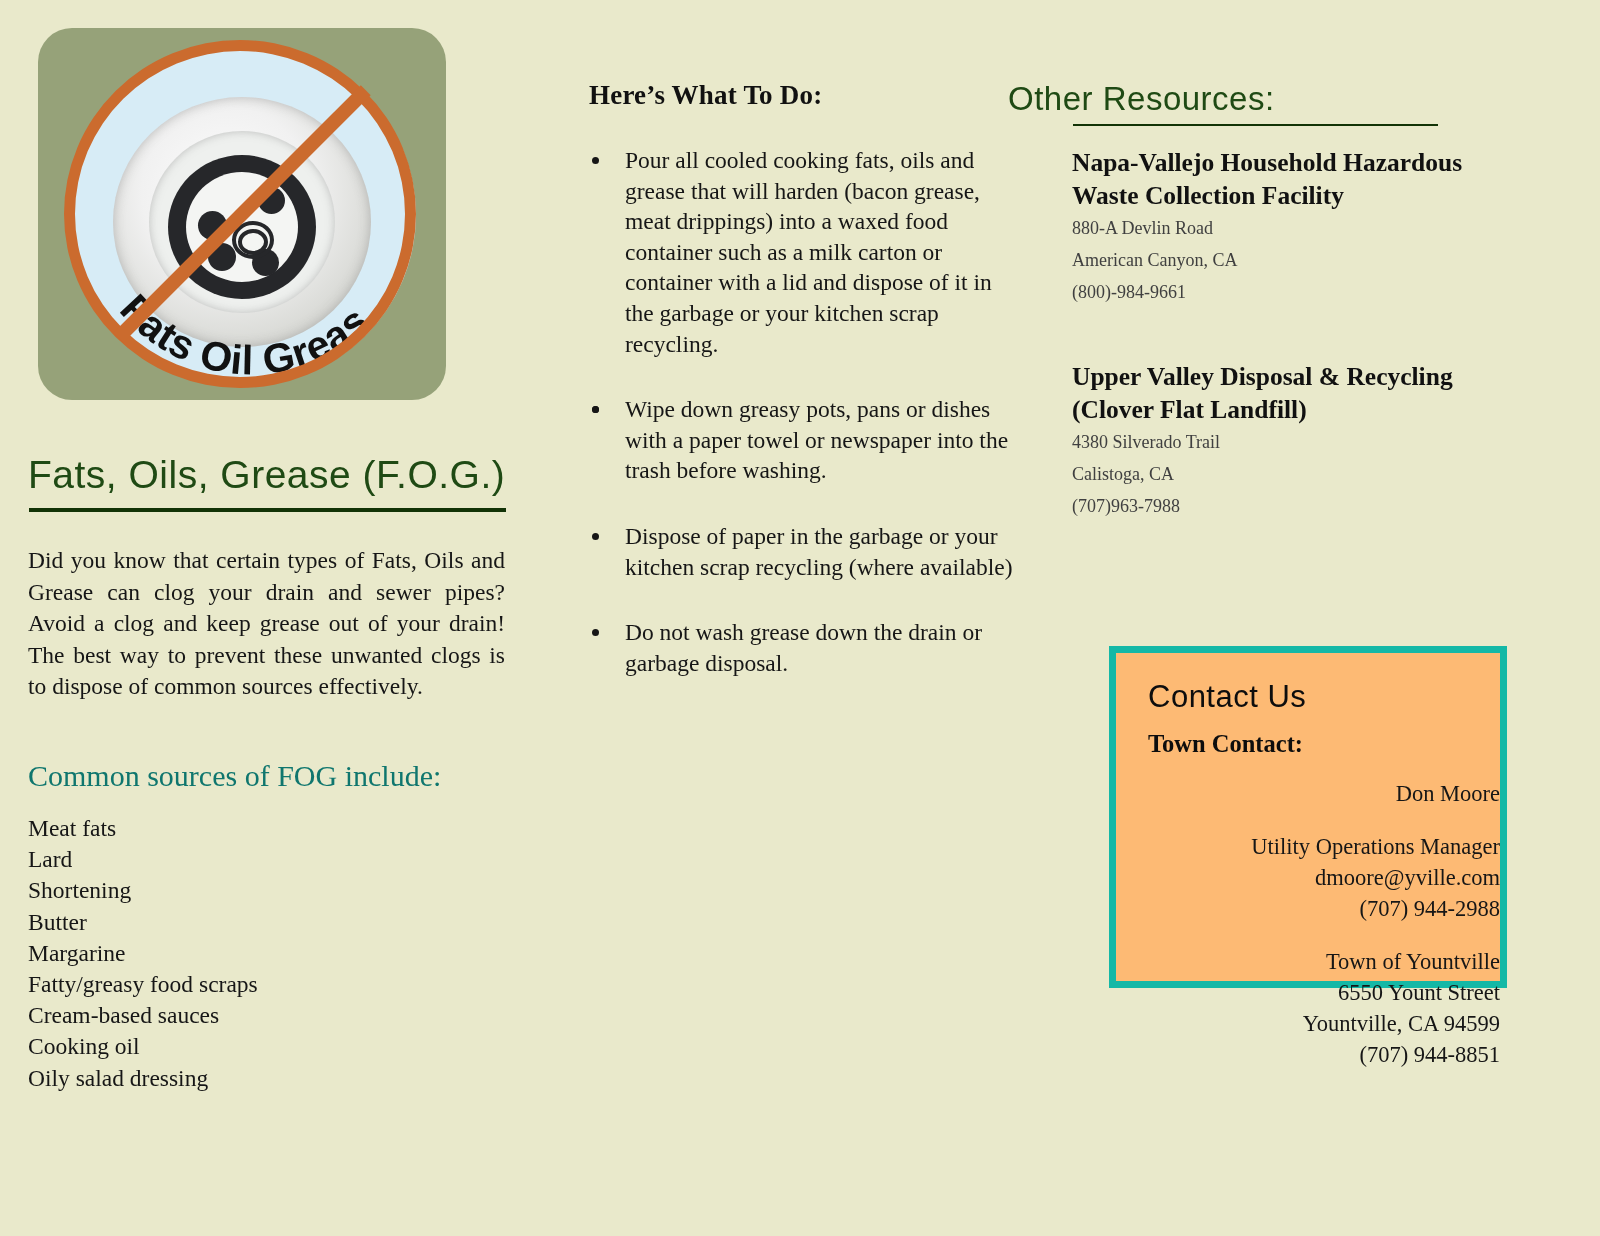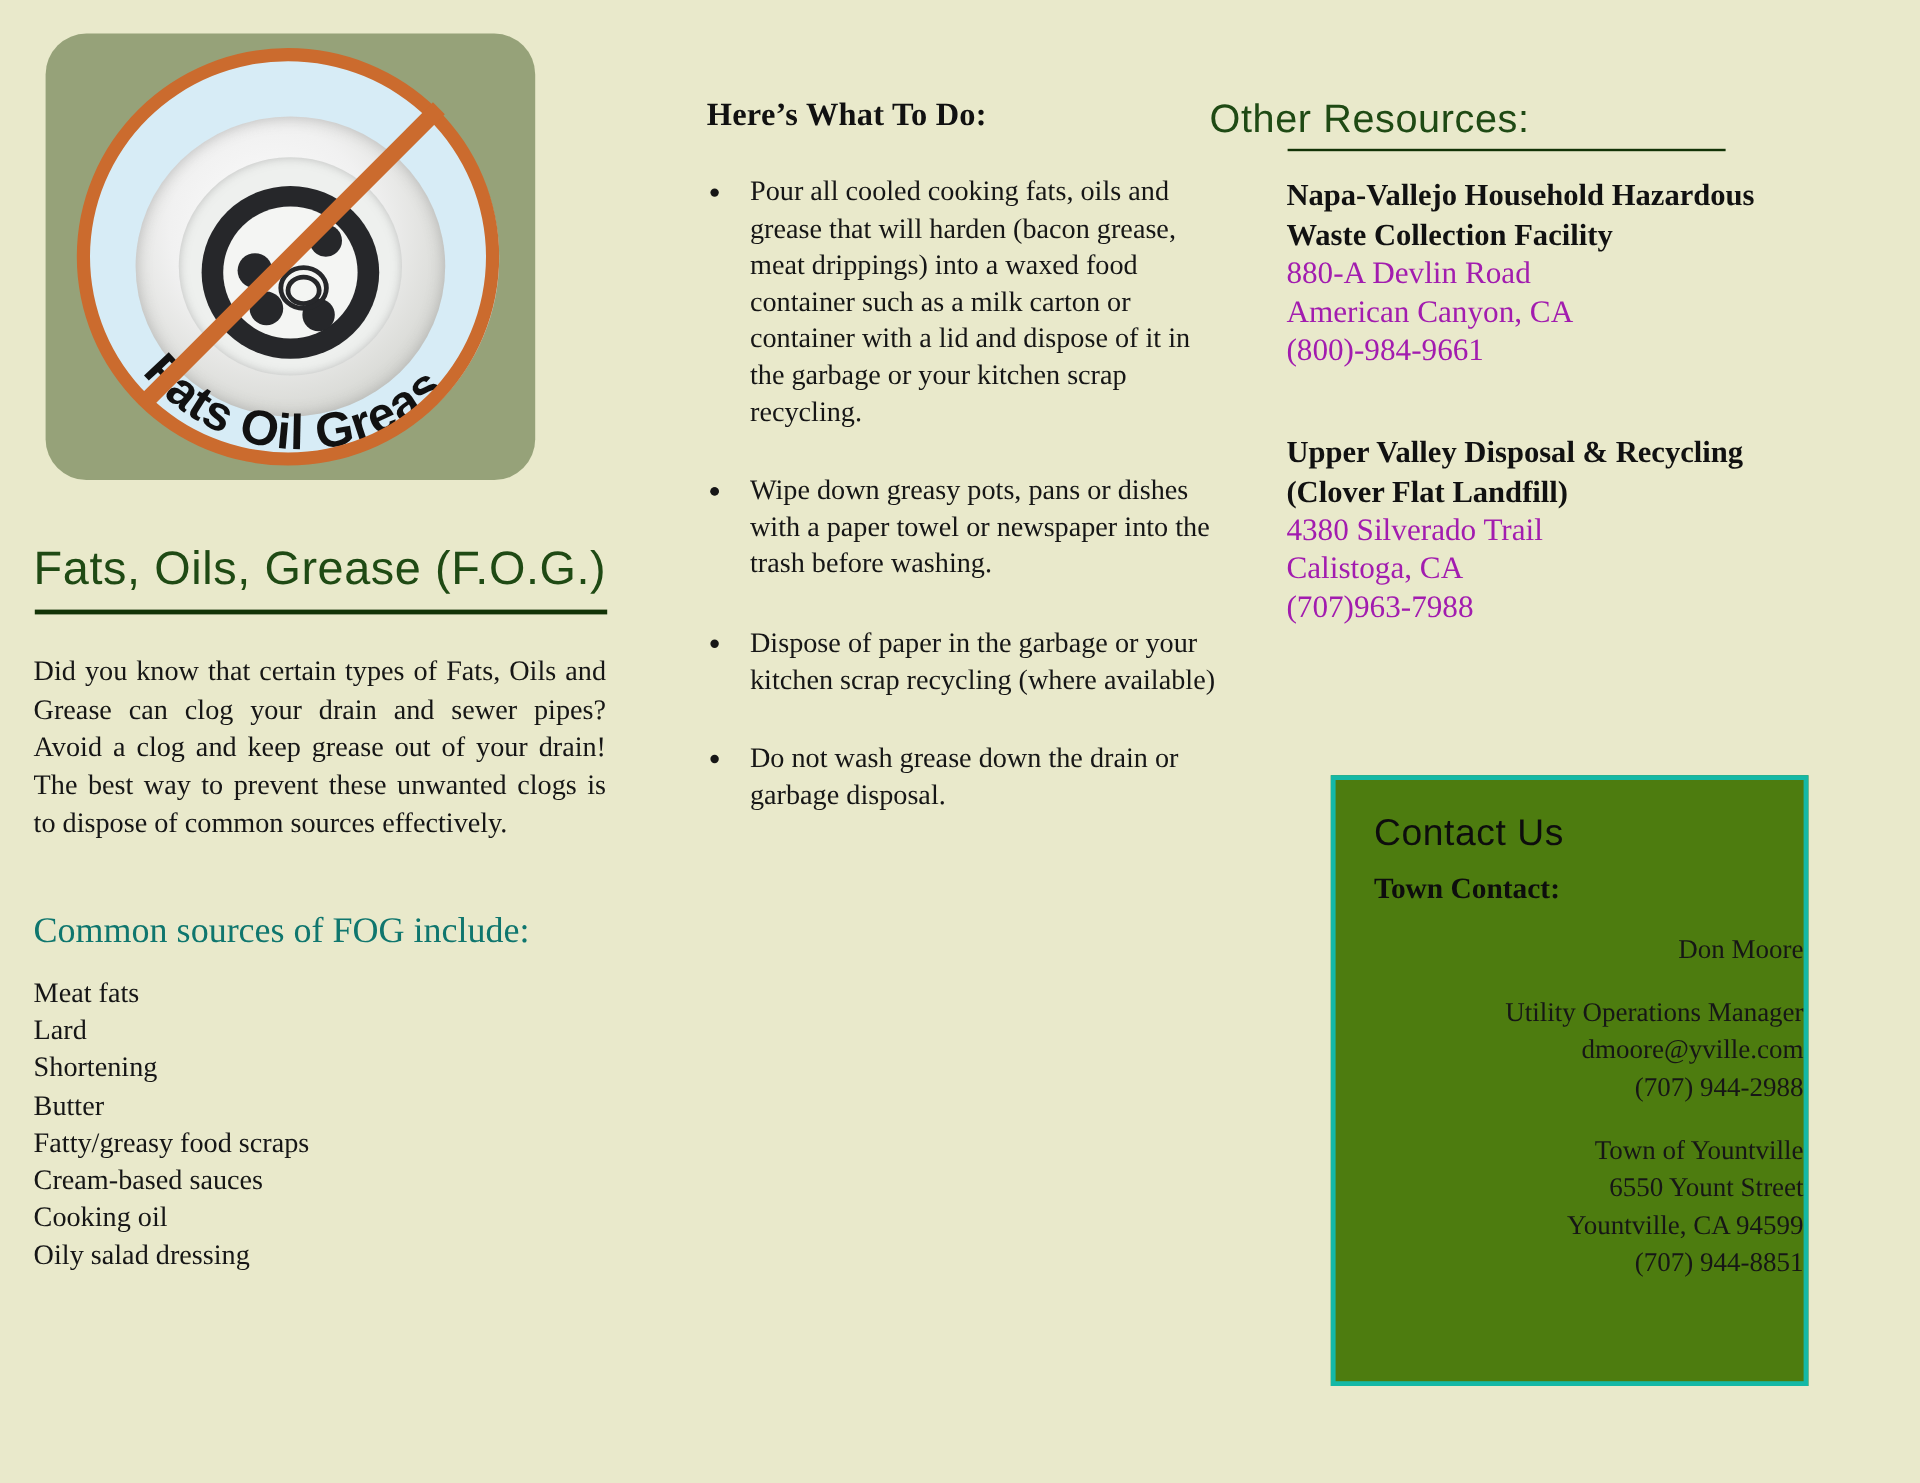--- a/index.html
+++ b/index.html
@@ -281,34 +281,34 @@
     font-family: "Liberation Serif", serif;
     font-weight: bold;
     font-size: 25.5px;
     line-height: 33px;
     color: #111111;
     text-align: justify;
     text-justify: inter-word;
   }
   .res-name > span { display: block; }
   .res-line {
-    font-size: 26px;
+    font-size: 18px;
     line-height: 32px;
-    color: #a21caf;
+    color: #404040;
   }
 
   
   .contact-box {
     position: absolute;
     left: 1109px;
     top: 646px;
     width: 398px;
-    height: 509px;
-    background: #4d7c0f;
-    border: 4px solid #14b8a6;
+    height: 342px;
+    background: #fdba74;
+    border: 7px solid #14b8a6;
     box-sizing: border-box;
   }
   .contact-inner {
     padding: 28px 0 0 32px;
   }
   .contact-title {
     font-family: "Liberation Sans", sans-serif;
     font-weight: 400;
     font-size: 31px;
     line-height: 1.05;
@@ -371,20 +371,21 @@
 
   <div class="intro">Did you know that certain types of Fats, Oils and Grease can clog your drain and sewer pipes? Avoid a clog and keep grease out of your drain! The best way to prevent these unwanted clogs is to dispose of common sources effectively.</div>
 
   <div class="sources-head">Common sources of FOG include:</div>
 
   <ul class="sources-list">
     <li>Meat fats</li>
     <li>Lard</li>
     <li>Shortening</li>
     <li>Butter</li>
+    <li>Margarine</li>
     <li>Fatty/greasy food scraps</li>
     <li>Cream-based sauces</li>
     <li>Cooking oil</li>
     <li>Oily salad dressing</li>
   </ul>
 
   <div class="h-whattodo">Here’s What To Do:</div>
 
   <ul class="todo-list">
     <li>

